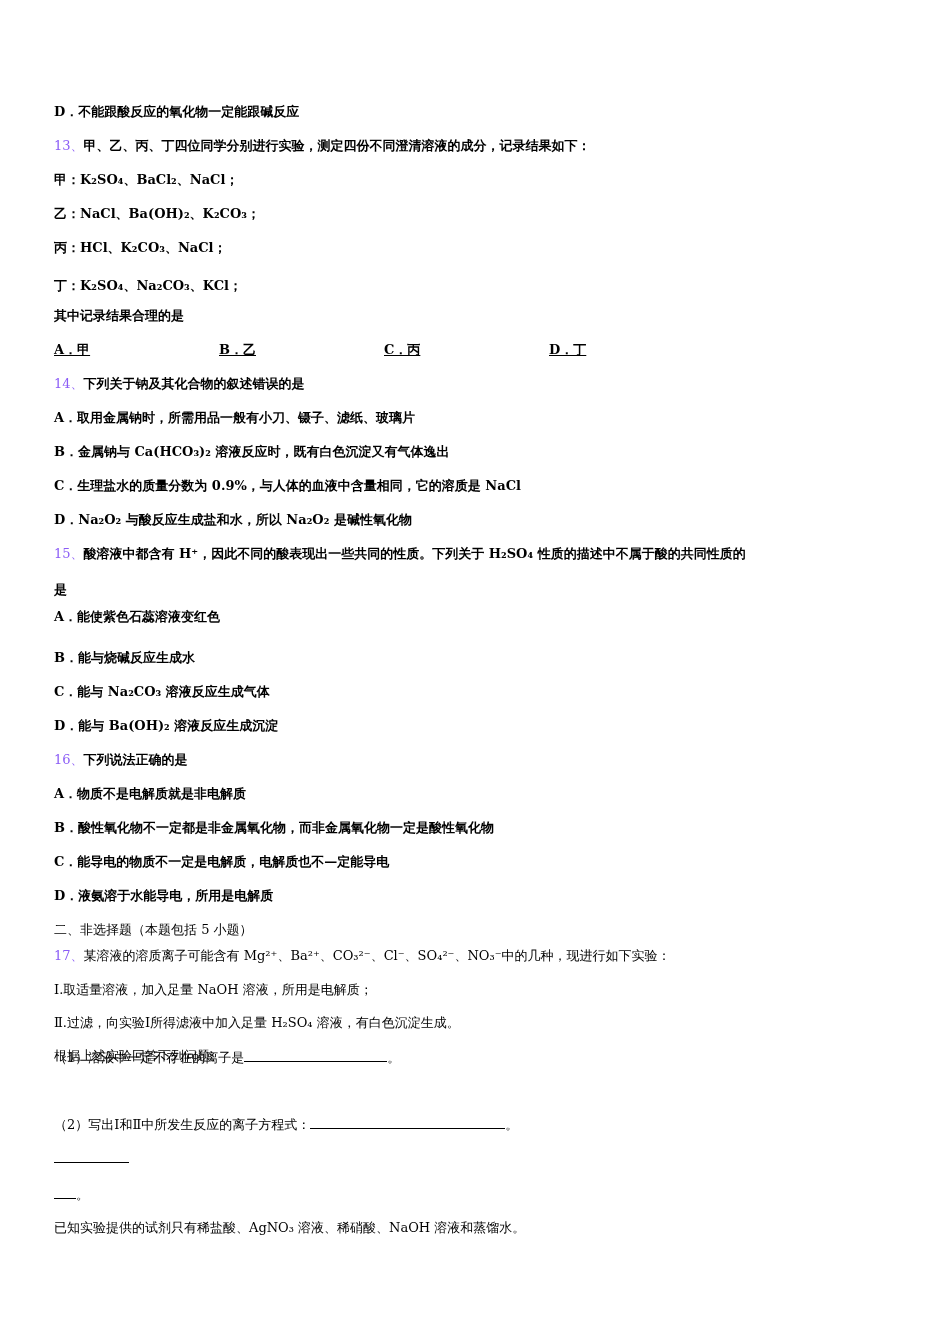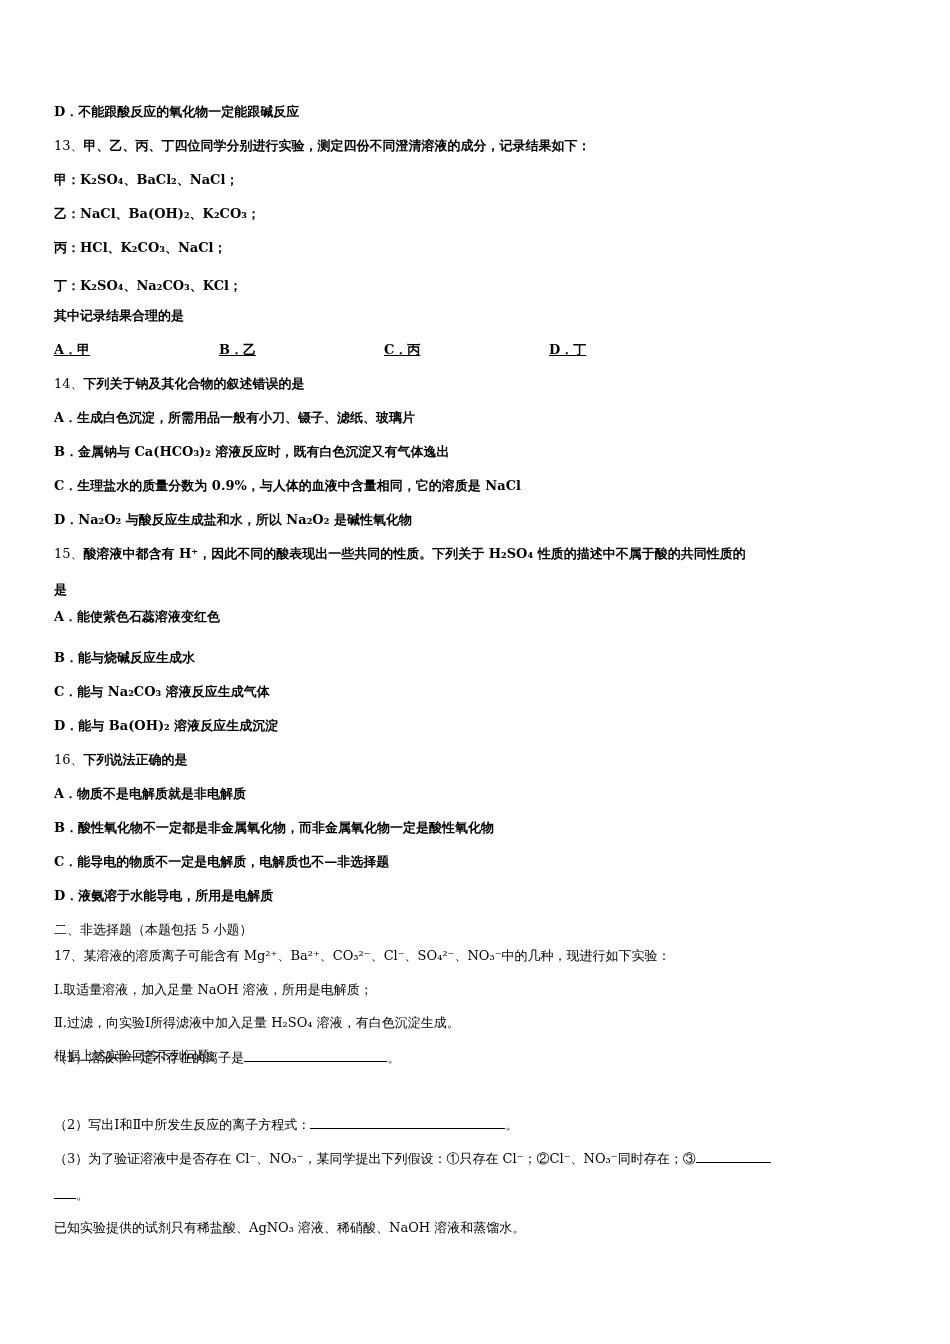--- a/index.html
+++ b/index.html
@@ -7,21 +7,21 @@
       width: 950px; height: 1344px; position: relative; overflow: hidden;
       font-family: "DejaVu Serif", "Liberation Serif", serif;
       color: #000;
     }
     .page { position: absolute; left: 46px; top: 0; width: 860px; }
     .line {
       position: absolute; left: 0; white-space: nowrap;
       font-size: 13px; line-height: 20px; font-weight: bold; margin-left: 8px;
     }
     .line.light { font-weight: normal; }
-    .num { font-weight: normal; color: #000000; }
+    .num { font-weight: normal; color: #8b5cf6; }
     .opt { display: inline-block; width: 165px; text-decoration: underline; }
     .blank { display: inline-block; border-bottom: 1px solid #000; height: 14px; vertical-align: baseline; }
   </style>
 </head>
 <body>
 
 <div class="page">
 
   <div class="line" style="top:102px">D．不能跟酸反应的氧化物一定能跟碱反应</div>
 
@@ -41,58 +41,58 @@
     <span>丁：</span><span>K₂SO₄、Na₂CO₃、KCl；</span>
   </div>
   <div class="line" style="top:306px">其中记录结果合理的是</div>
   <div class="line" style="top:340px">
     <span class="opt">A．甲</span><span class="opt">B．乙</span><span class="opt">C．丙</span><span class="opt">D．丁</span>
   </div>
 
   <div class="line" style="top:374px">
     <span class="num">14、</span><span>下列关于钠及其化合物的叙述错误的是</span>
   </div>
-  <div class="line" style="top:408px">A．生成白色沉淀，所需用品一般有小刀、镊子、滤纸、玻璃片</div>
+  <div class="line" style="top:408px">A．取用金属钠时，所需用品一般有小刀、镊子、滤纸、玻璃片</div>
   <div class="line" style="top:442px">B．金属钠与 Ca(HCO₃)₂ 溶液反应时，既有白色沉淀又有气体逸出</div>
   <div class="line" style="top:476px">C．生理盐水的质量分数为 0.9%，与人体的血液中含量相同，它的溶质是 NaCl</div>
   <div class="line" style="top:510px">D．Na₂O₂ 与酸反应生成盐和水，所以 Na₂O₂ 是碱性氧化物</div>
 
   <div class="line" style="top:544px">
     <span class="num">15、</span><span>酸溶液中都含有 H⁺，因此不同的酸表现出一些共同的性质。下列关于 H₂SO₄ 性质的描述中不属于酸的共同性质的</span>
   </div>
   <div class="line" style="top:580px">是</div>
   <div class="line" style="top:607px">A．能使紫色石蕊溶液变红色</div>
   <div class="line" style="top:648px">B．能与烧碱反应生成水</div>
   <div class="line" style="top:682px">C．能与 Na₂CO₃ 溶液反应生成气体</div>
   <div class="line" style="top:716px">D．能与 Ba(OH)₂ 溶液反应生成沉淀</div>
 
   <div class="line" style="top:750px">
     <span class="num">16、</span><span>下列说法正确的是</span>
   </div>
   <div class="line" style="top:784px">A．物质不是电解质就是非电解质</div>
   <div class="line" style="top:818px">B．酸性氧化物不一定都是非金属氧化物，而非金属氧化物一定是酸性氧化物</div>
-  <div class="line" style="top:852px">C．能导电的物质不一定是电解质，电解质也不—非选择题</div>
+  <div class="line" style="top:852px">C．能导电的物质不一定是电解质，电解质也不—定能导电</div>
   <div class="line" style="top:886px">D．液氨溶于水能导电，所用是电解质</div>
 
   <div class="line light" style="top:920px">二、非选择题（本题包括 5 小题）</div>
 
   <div class="line light" style="top:946px">
     <span class="num">17、</span><span>某溶液的溶质离子可能含有 Mg²⁺、Ba²⁺、CO₃²⁻、Cl⁻、SO₄²⁻、NO₃⁻中的几种，现进行如下实验：</span>
   </div>
   <div class="line light" style="top:980px">Ⅰ.取适量溶液，加入足量 NaOH 溶液，所用是电解质；</div>
   <div class="line light" style="top:1013px">Ⅱ.过滤，向实验Ⅰ所得滤液中加入足量 H₂SO₄ 溶液，有白色沉淀生成。</div>
   <div class="line light" style="top:1046px">根据上述实验回答下列问题。</div>
 
   <div class="line light" style="top:1047px">
     <span>（1）溶液中一定不存在的离子是</span><span class="blank" style="width:143px"></span><span>。</span>
   </div>
   <div class="line light" style="top:1114px">
     <span>（2）写出Ⅰ和Ⅱ中所发生反应的离子方程式：</span><span class="blank" style="width:195px"></span><span>。</span>
   </div>
   <div class="line light" style="top:1148px">
-    <span>（3）为了验证溶液中是否存在 Cl⁻、NO₃⁻，某同学提出下列假设：①只存在 Cl⁻；②Cl⁻、NO₃⁻同时存在；③</span><span class="blank" style="width:75px"></span>
+    <span class="blank" style="width:75px"></span>
   </div>
   <div class="line light" style="top:1184px">
     <span class="blank" style="width:22px"></span><span>。</span>
   </div>
   <div class="line light" style="top:1218px">已知实验提供的试剂只有稀盐酸、AgNO₃ 溶液、稀硝酸、NaOH 溶液和蒸馏水。</div>
 
 </div>
 
 </body></html>

